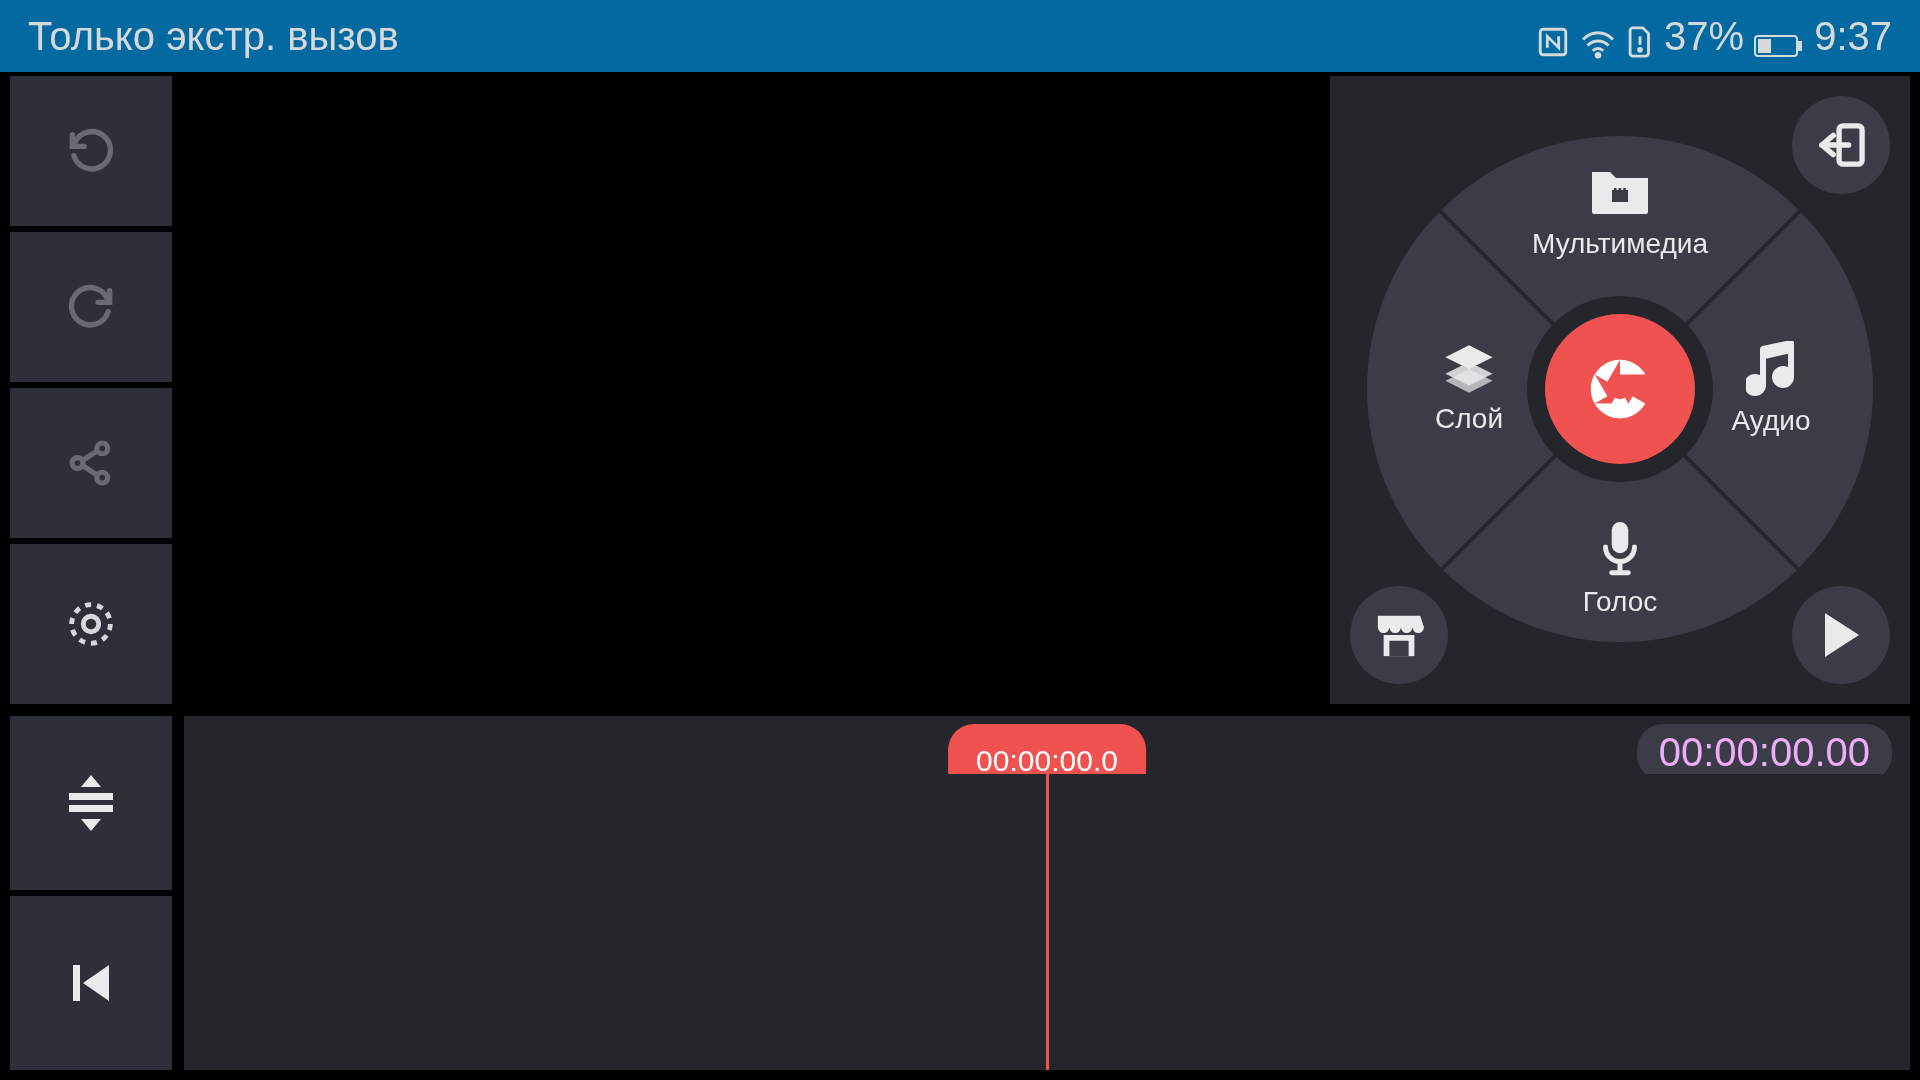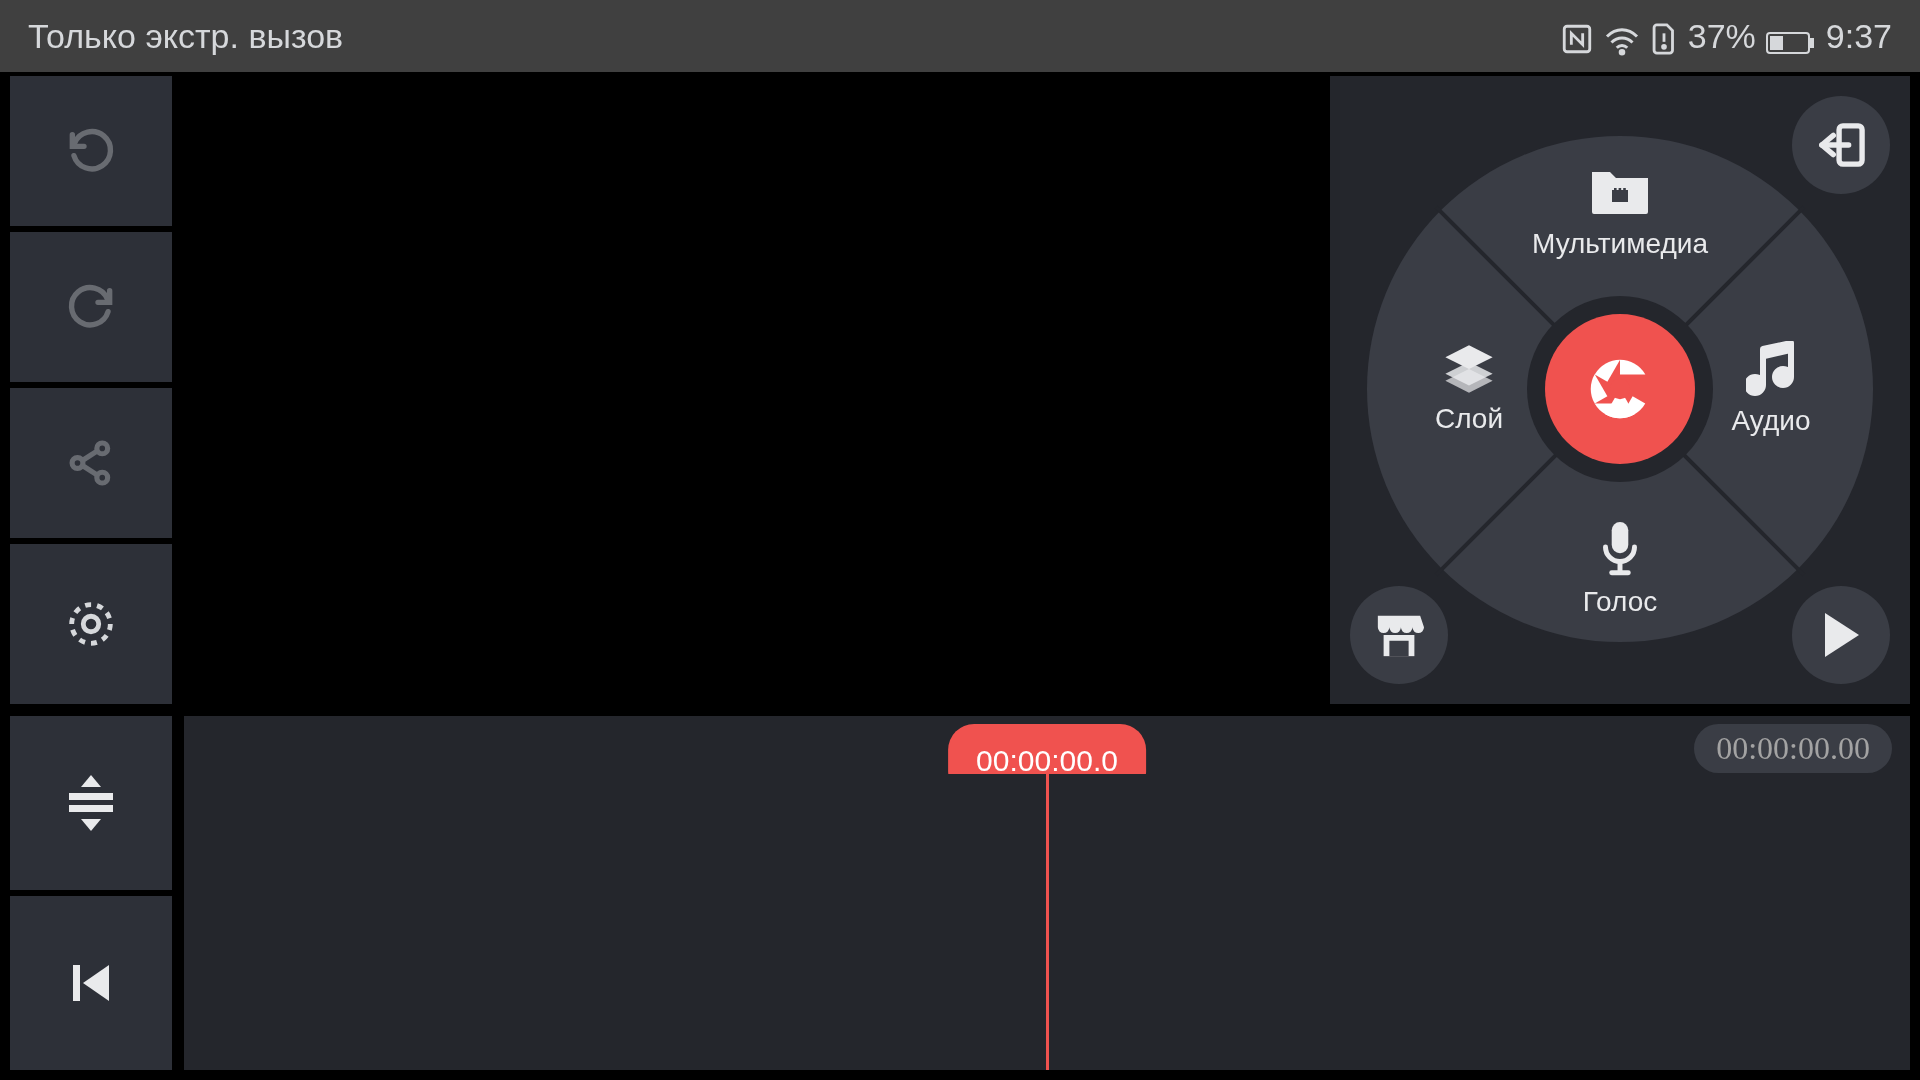--- a/index.html
+++ b/index.html
@@ -12,26 +12,26 @@
     overflow: hidden;
     position: relative;
     user-select: none;
   }
 
   
   .status-bar {
     position: absolute;
     top: 0; left: 0; right: 0;
     height: 72px;
-    background: #404040;
+    background: #0369a1;
     display: flex;
     align-items: center;
     justify-content: space-between;
     padding: 0 28px;
-    font-size: 34px;
+    font-size: 40px;
     color: #d6d8db;
   }
   .status-right { display: flex; align-items: flex-end; gap: 10px; }
   .status-right svg { display:block }
 
   
   .app {
     position: absolute;
     top: 76px; left: 10px; right: 10px; bottom: 10px;
   }
@@ -153,26 +153,25 @@
     font-size: 30px;
     padding: 20px 28px;
     border-radius: 26px;
     white-space: nowrap;
   }
   .total-badge {
     position: absolute;
     top: 8px;
     right: 18px;
     background: #3a3d45;
-    color: #a3a3a3;
-    font-size: 32px;
+    color: #f0abfc;
+    font-size: 40px;
     padding: 6px 22px;
     border-radius: 26px;
     white-space: nowrap;
-    font-family: Liberation Serif, serif;
   }
   .tracks {
     position: absolute;
     top: 58px; left: 0; right: 0; bottom: 0;
     background: #24262c;
   }
   .playhead-line {
     position: absolute;
     top: 58px; bottom: 0;
     left: 50%;

